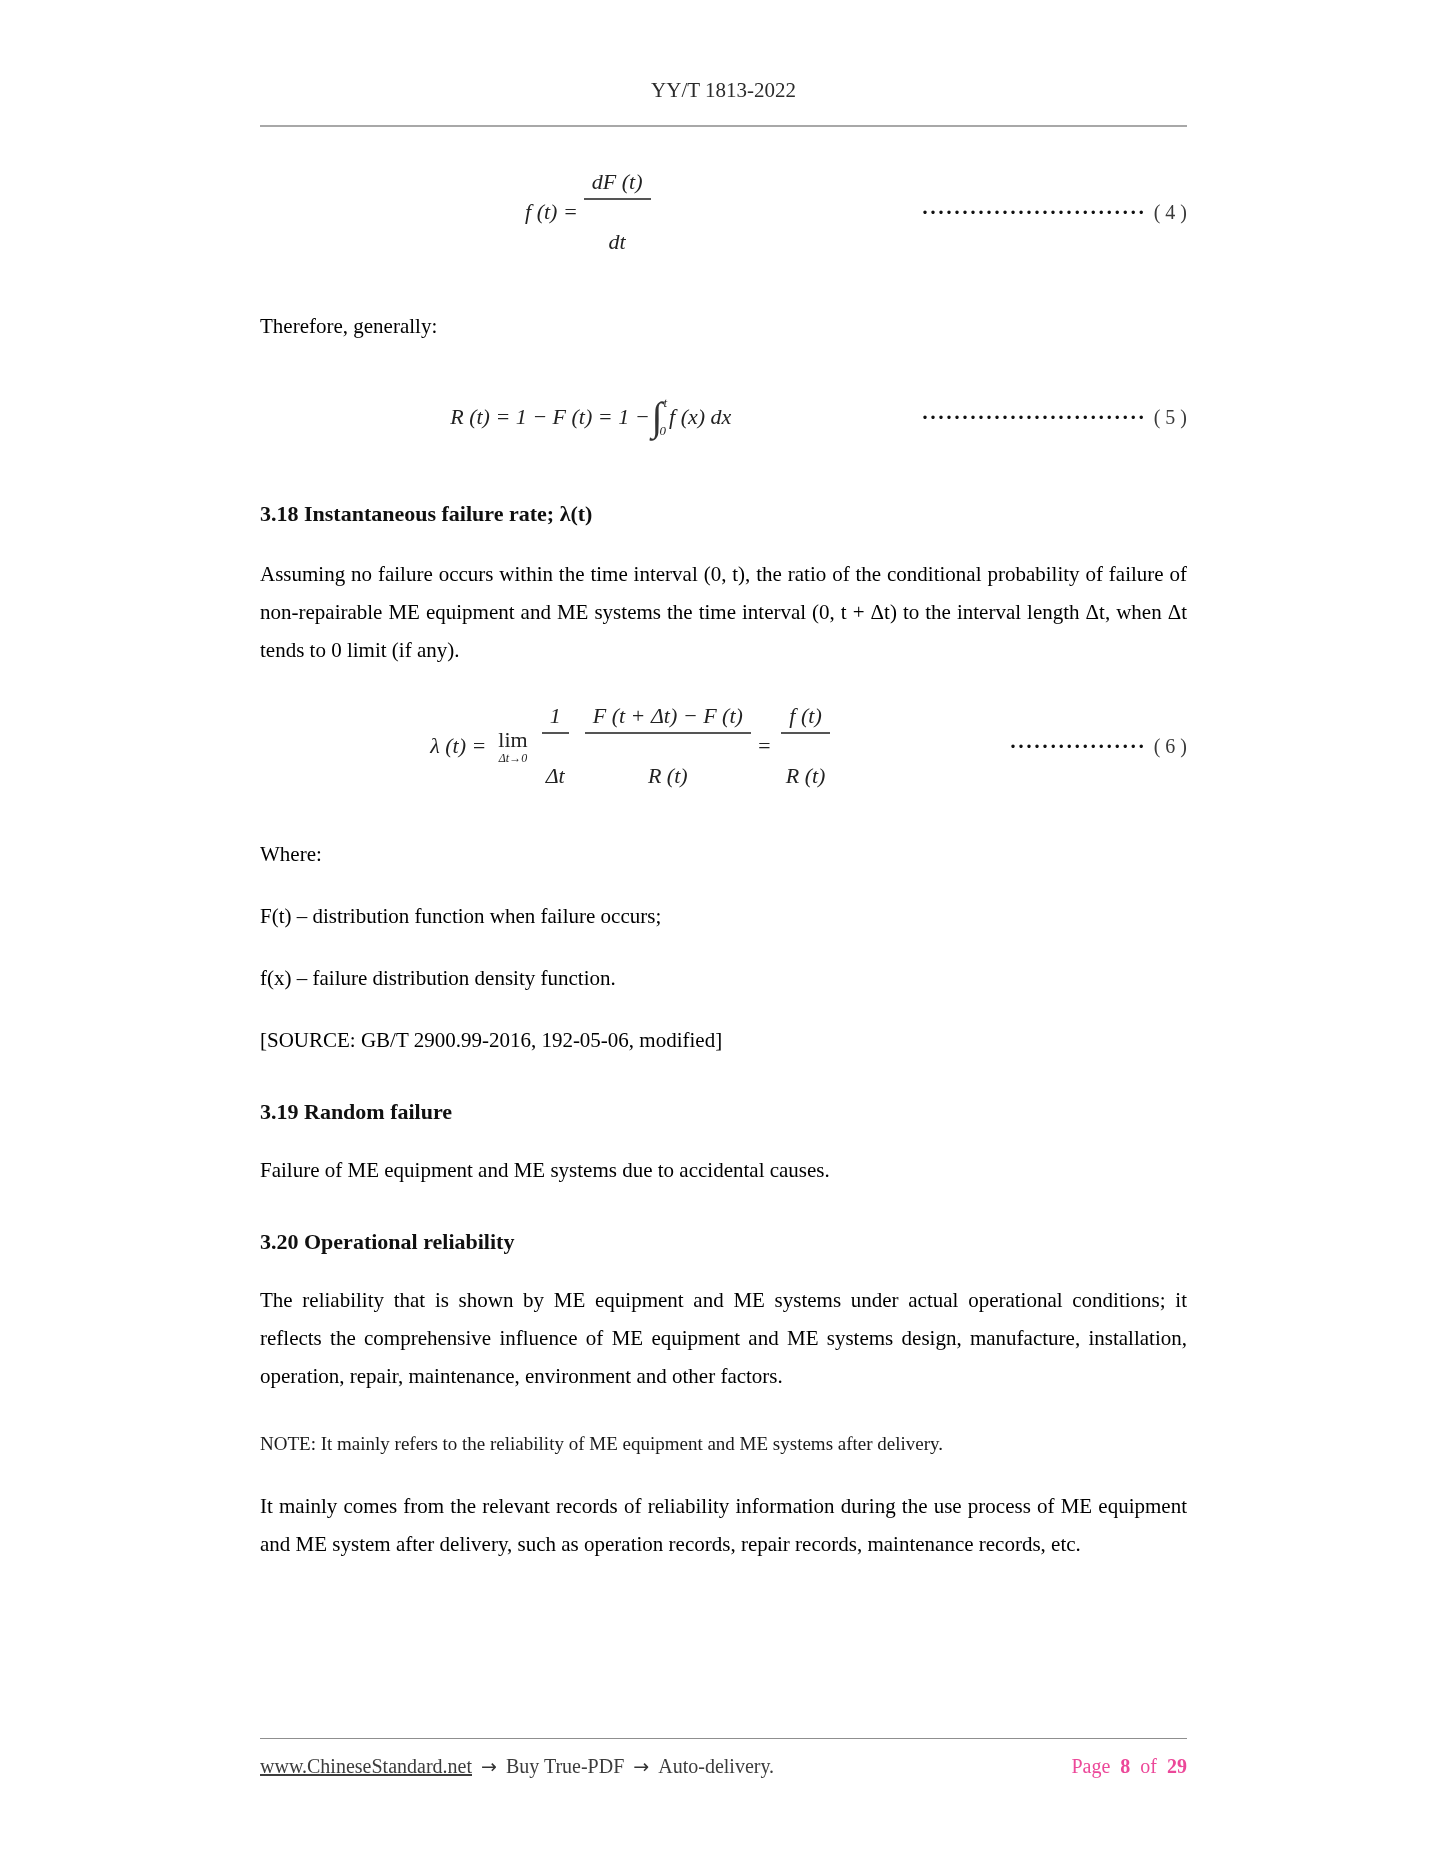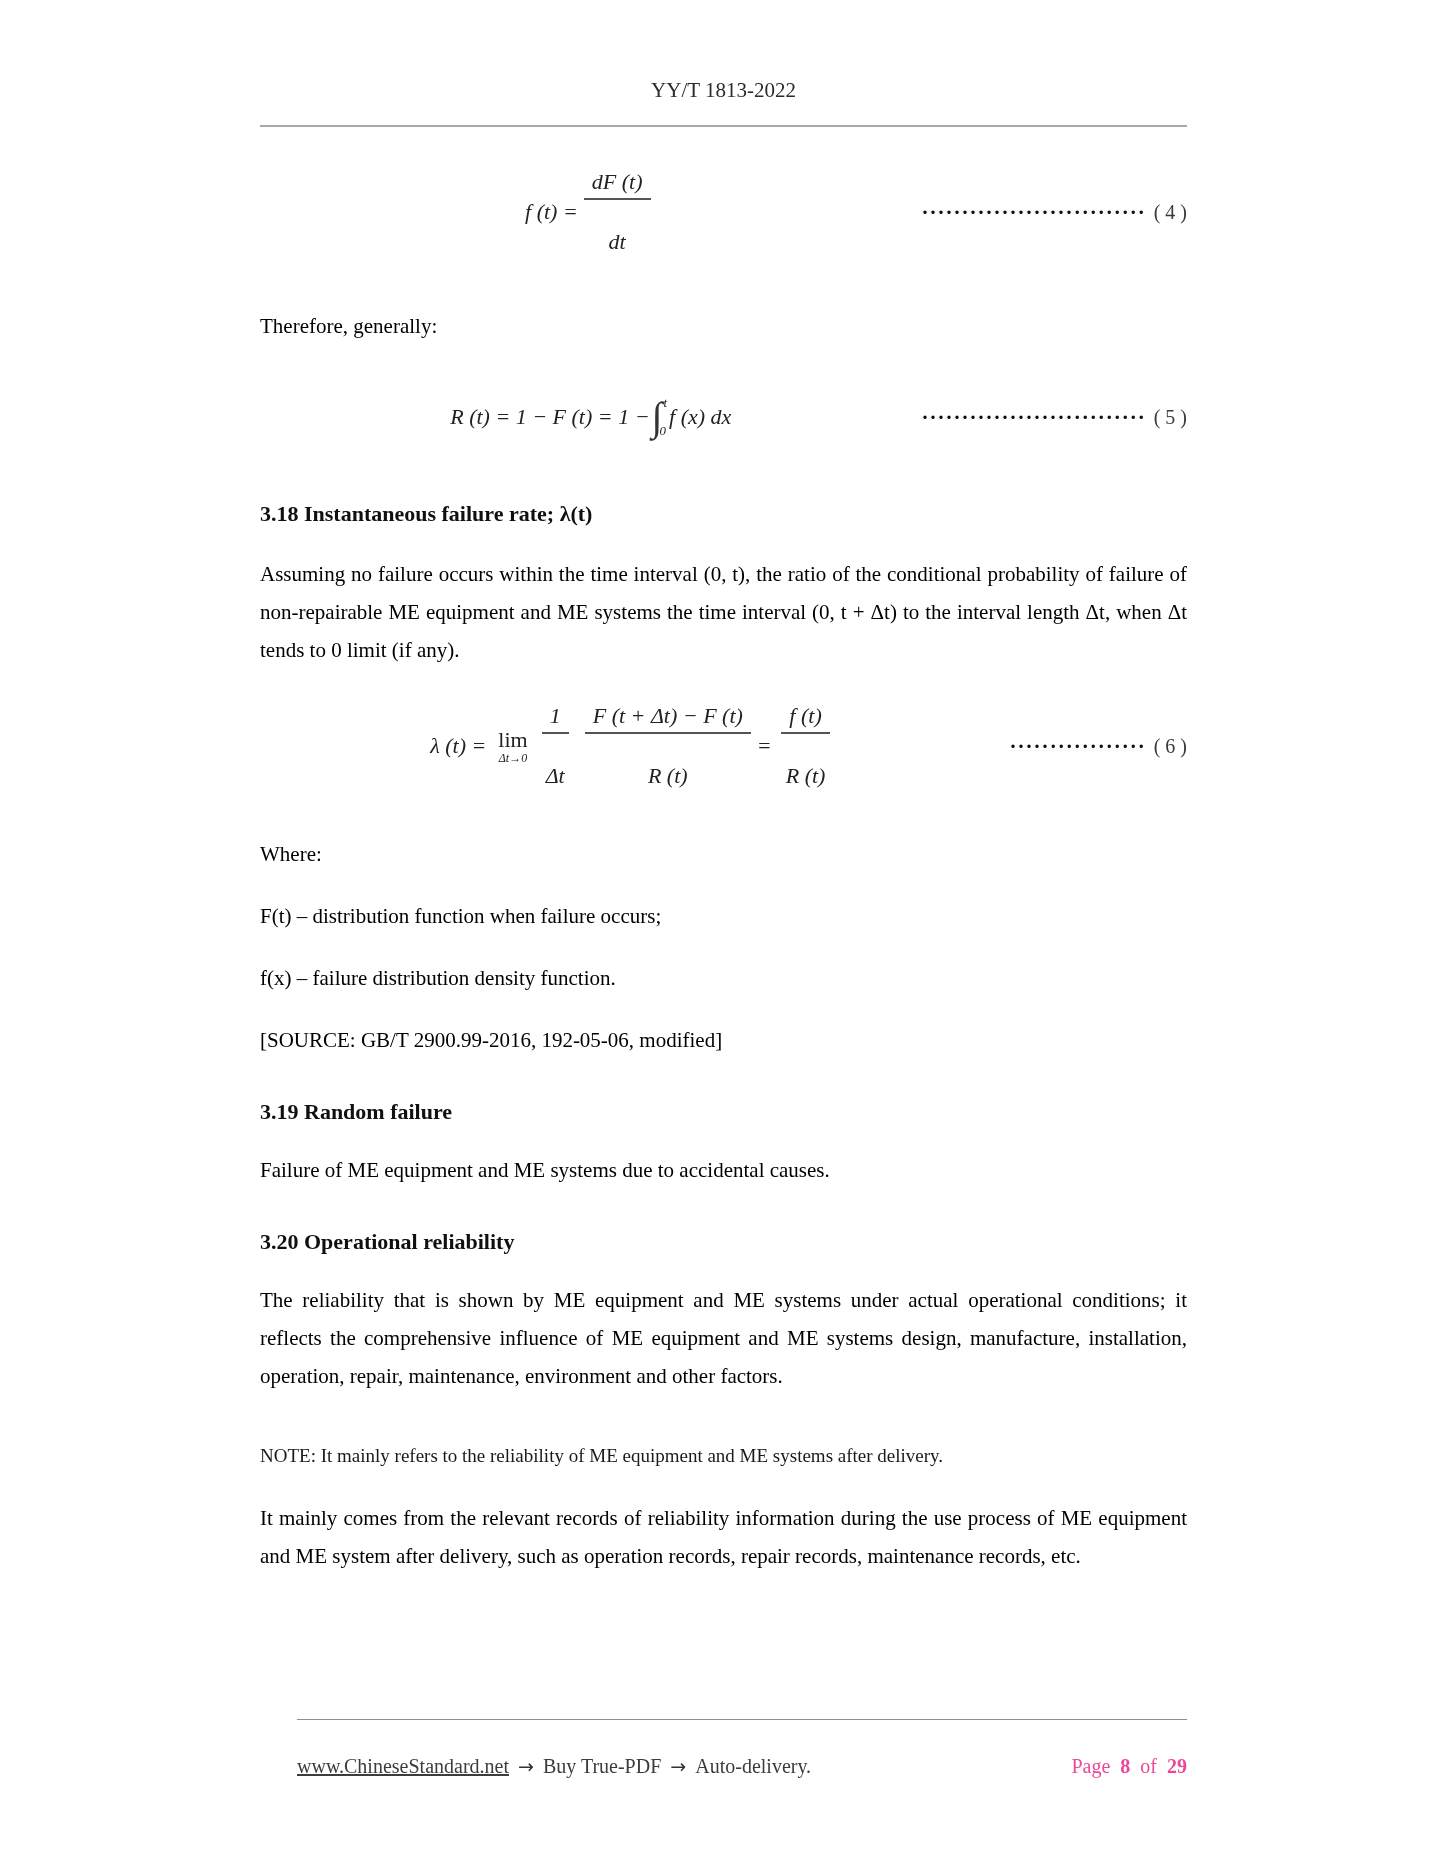--- a/index.html
+++ b/index.html
@@ -113,46 +113,45 @@
   .m-where { margin-top: 46px; }
   .m-def { margin-top: 24px; }
   .m-source { margin-top: 24px; }
   .m-h319 { margin-top: 40px; }
   .m-p319 { margin-top: 26px; }
   .m-h320 { margin-top: 40px; }
   .m-p320 { margin-top: 26px; }
   .note-text {
     font-size: 19px;
     line-height: 34px;
-    margin-top: 44px;
+    margin-top: 32px;
     color: #1a1a1a;
   }
   .chapter-heading {
     font-size: 32px;
     font-weight: bold;
     line-height: 65px;
     margin-top: 40px;
     color: #0d0d0d;
   }
   .m-h41 { margin-top: 34px; }
   .m-p41 { margin-top: 26px; }
   
   .footer {
     position: absolute;
     left: 260px;
     right: 258px;
     bottom: 92px;
     border-top: 1.5px solid #8f8f8f;
-    padding-top: 35px;
+    padding-top: 16px;
     display: flex;
     justify-content: space-between;
     align-items: baseline;
     font-size: 20px;
     color: #3c3c3c;
-    margin-left: 37px;
   }
   .footer-left { display: flex; align-items: baseline; gap: 9px; }
   .footer-link {
     color: #3c3c3c;
     text-decoration: underline;
     cursor: pointer;
   }
   .footer-arrow { font-family: "DejaVu Sans", sans-serif; font-size: 19px; color: #333; }
   .footer-right { display: flex; gap: 10px; color: #ec4899; }
   .bold { font-weight: bold; }

